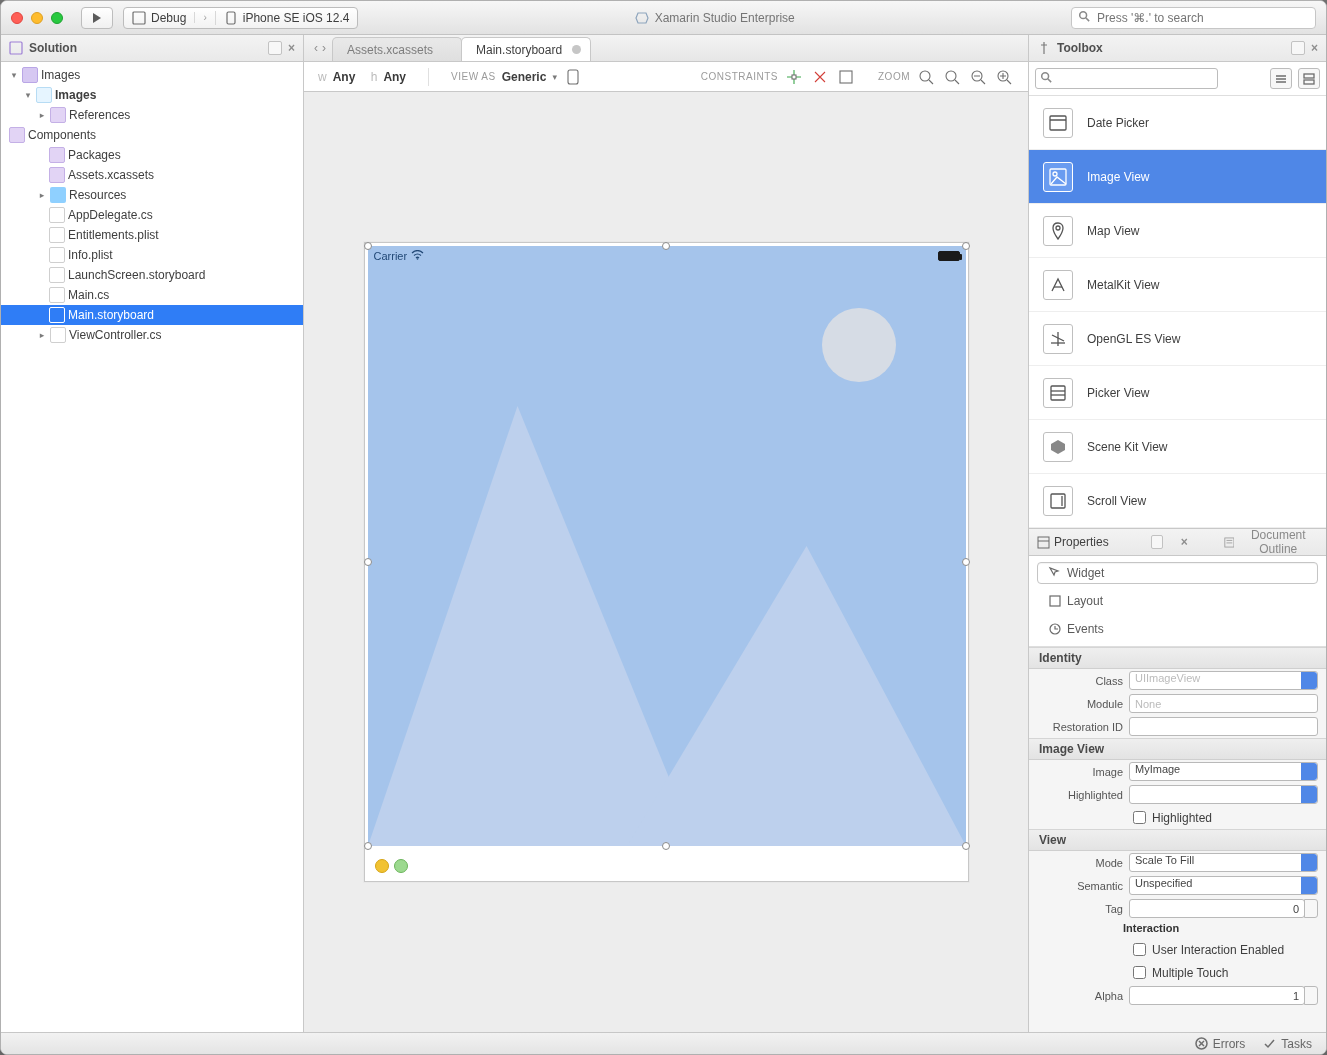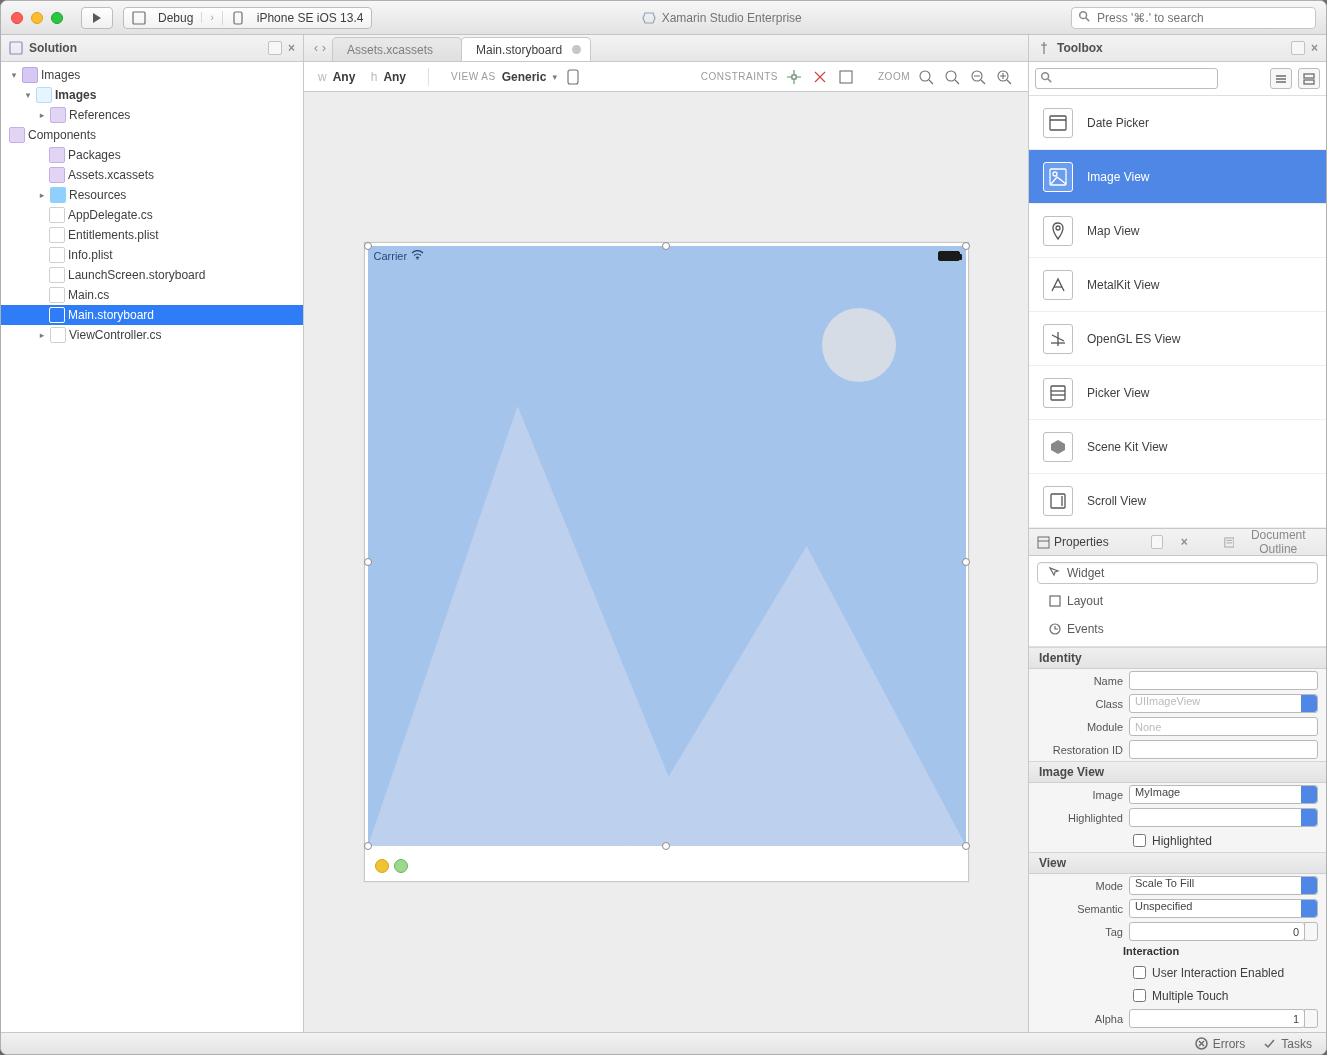--- a/index.html
+++ b/index.html
@@ -56,21 +56,21 @@
     width:32px;height:22px;border:1px solid #bdbdbd;border-radius:4px;
     background:linear-gradient(#fff,#f0f0f0);
     display:flex;align-items:center;justify-content:center;
   }
   .run-btn svg{width:10px;height:10px;fill:#5a5a5a;}
   .pill{
     display:flex;align-items:center;height:22px;
     background:linear-gradient(#fff,#f2f2f2);
     border:1px solid #bcbcbc;border-radius:4px;font-size:12px;
   }
-  .pill-seg{padding:0 8px;display:flex;align-items:center;gap:12px;white-space:nowrap;}
+  .pill-seg{padding:0 8px;display:flex;align-items:center;gap:5px;white-space:nowrap;}
   .pill-seg + .pill-seg{border-left:1px solid #d8d8d8;}
   .pill-arrow{color:#a0a0a0;font-size:10px;}
   .mini-icon{width:14px;height:14px;display:inline-flex;align-items:center;justify-content:center;}
   .mini-icon svg{width:14px;height:14px;fill:none;stroke:#6e6e6e;stroke-width:1.2;}
   .title-center{
     flex:1;display:flex;align-items:center;justify-content:center;
     gap:6px;color:#757575;font-size:12px;
   }
   .search-tb{margin-left:auto;width:245px;height:22px;border:1px solid #c6c6c6;border-radius:4px;
     background:#fff;display:flex;align-items:center;padding:0 6px;gap:5px;}
@@ -226,21 +226,21 @@
       </div>
       <div class="pill-seg">
           <span class="pill-arrow">›</span>
         </div>
       <div class="pill-seg">
         <span class="mini-icon">
             <svg viewBox="0 0 14 14">
               <rect x="3" y="1" width="8" height="12" rx="1.5"></rect>
             </svg>
           </span>
-        <span>iPhone SE iOS 13.4</span>
+        <span>iPhone SE iOS 12.4</span>
       </div>
     </div>
     <div class="title-center">
       <span class="mini-icon">
           <svg viewBox="0 0 14 14">
             <polygon points="3,2 11,2 13,7 11,12 3,12 1,7" fill="none" stroke="#8ea5bd"></polygon>
           </svg>
         </span>
       <span>Xamarin Studio Enterprise</span>
     </div>
@@ -615,24 +615,20 @@
               <circle cx="7" cy="7" r="5"></circle>
               <polyline points="7,4 7,7 10,7"></polyline>
             </svg>
           <span>Events</span>
         </div>
       </div>
 
       <div class="props">
         <div class="prop-section">Identity</div>
         <div class="prop-row">
-          <label>Name</label>
-          <input class="prop-input" value="" style="">
-        </div>
-        <div class="prop-row">
           <label>Class</label>
           <div class="prop-select"><span style="color:#bbb">UIImageView</span></div>
         </div>
         <div class="prop-row">
           <label>Module</label>
           <input class="prop-input" style="color: rgb(187, 187, 187);" value="None">
         </div>
         <div class="prop-row">
           <label>Restoration ID</label>
           <input class="prop-input" value="" style="">

